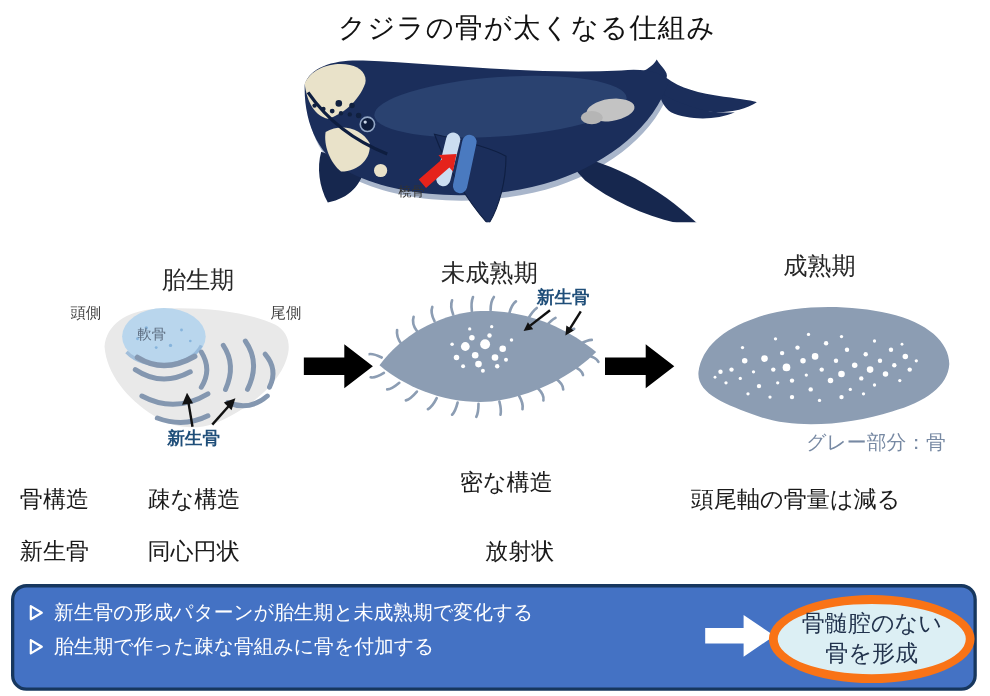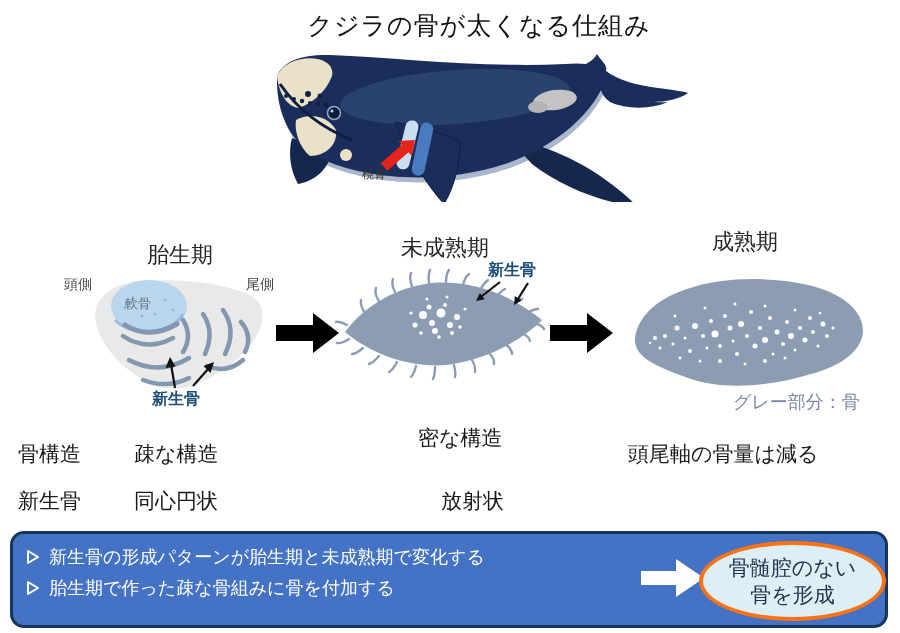--- a/index.html
+++ b/index.html
@@ -12,21 +12,21 @@
   .side-label{font-size:14px;color:#3f3f3f;}
   .cartilage-label{font-size:13px;color:#5d6d80;}
   .newbone-label{font-size:16px;font-weight:bold;color:#1F4E79;}
   .legend-label{font-size:18px;color:#7789A3;}
   .bone-name-label{font-size:12px;color:#333;}
   .cell{font-size:21px;color:#1a1a1a;white-space:nowrap;}
   #summary-box{left:10px;top:531px;width:878px;height:97px;background:#4472C4;
                border:3px solid #17375E;border-radius:14px;box-sizing:border-box;}
   .bullet-line{display:flex;align-items:center;gap:9px;color:#fff;font-size:18px;white-space:nowrap;}
   #conclusion-ellipse{left:699px;top:541px;width:187px;height:80px;border-radius:50%;
-      background:#DCEFF4;border:4px solid #f97316;box-sizing:border-box;
+      background:#DCEFF4;border:8px solid #f97316;box-sizing:border-box;
       display:flex;flex-direction:column;align-items:center;justify-content:center;
       font-size:21px;color:#22334d;line-height:1.3;}
 </style>
 </head>
 <body>
 
 <div id="page">
 
   <div class="abs" id="title">クジラの骨が太くなる仕組み</div>
 

